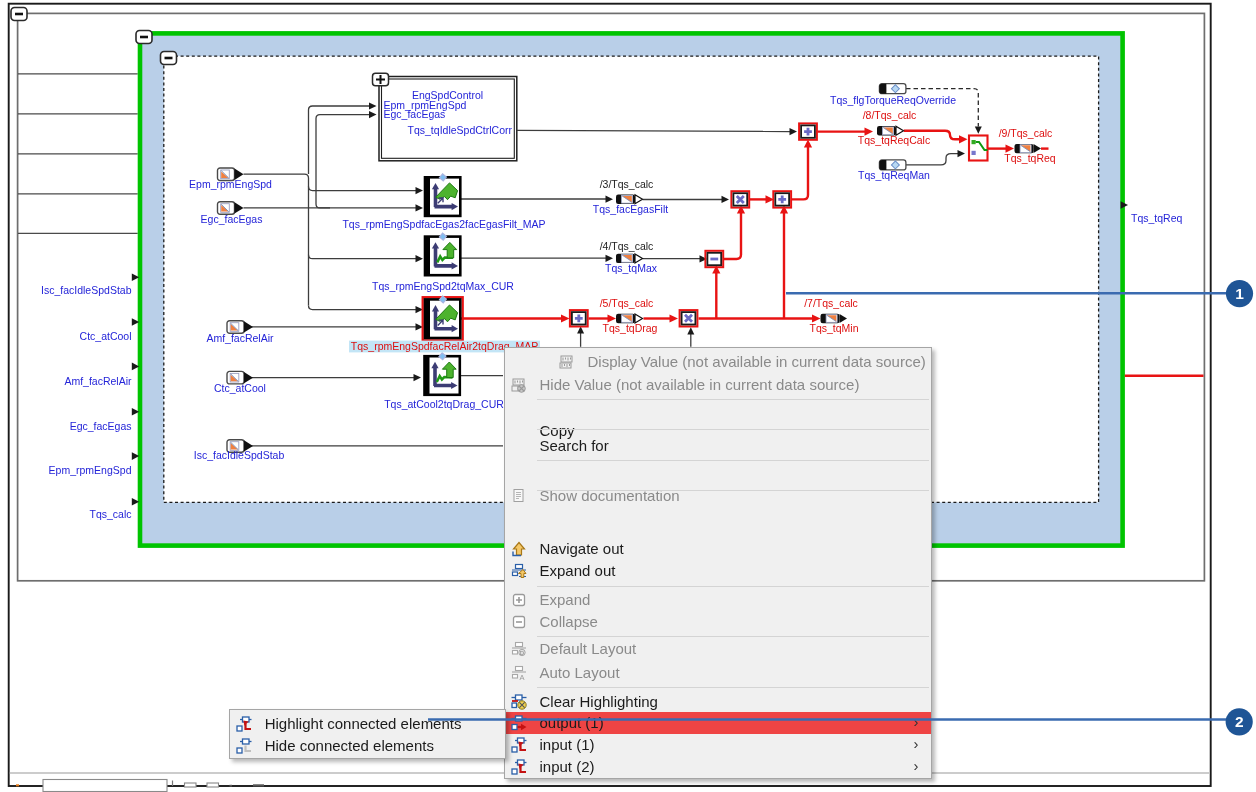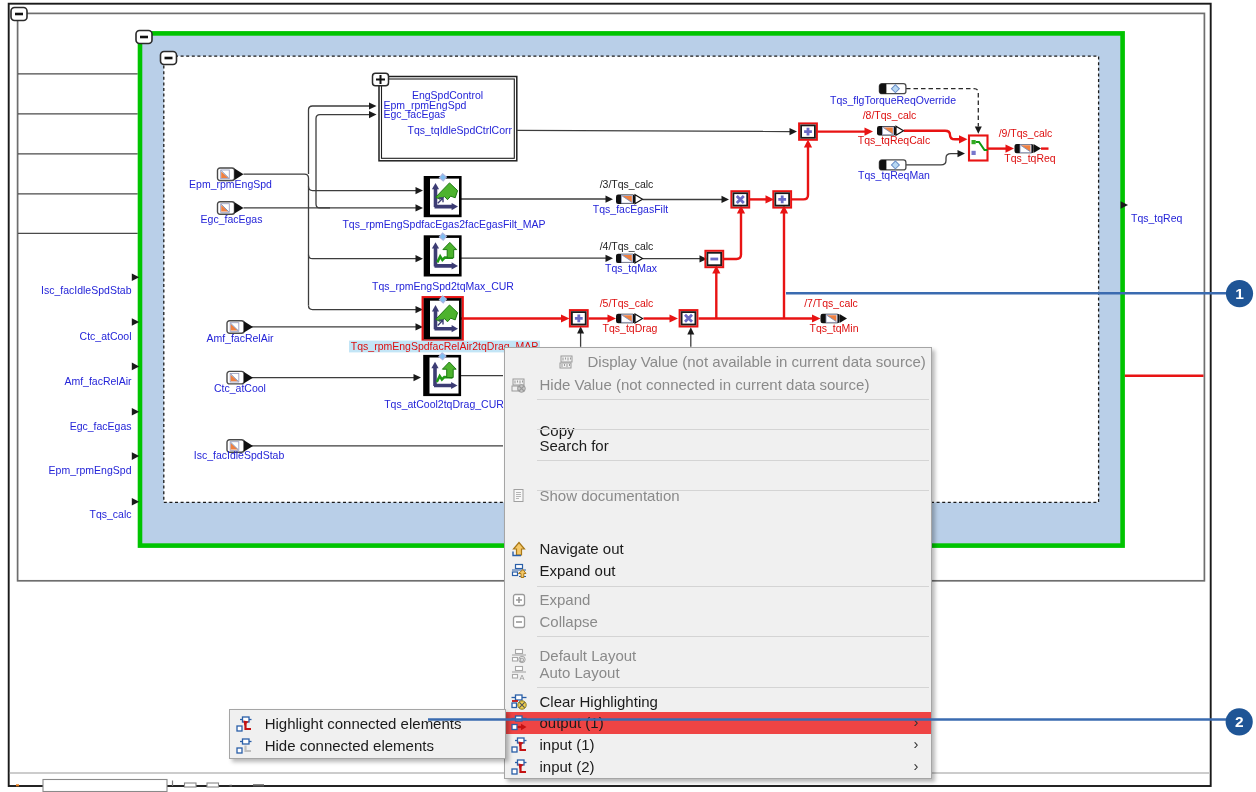--- a/index.html
+++ b/index.html
@@ -310,21 +310,21 @@
         <span class="txt">Display Value (not available in current data source)</span>
       </div>
   <div class="mi dis" style="top:25.5px;">
         <svg class="ic" viewBox="0 0 16 16">
           <rect x="2" y="2" width="11" height="6" fill="none" stroke="#9a9a9a"></rect>
           <path d="M4 3.5 v3 M6.5 3.5 v2 M9 3.5 v3 M11.5 3.5 v2" stroke="#9a9a9a" stroke-width="1"></path>
           <rect x="1" y="9" width="6" height="5" fill="none" stroke="#9a9a9a"></rect>
           <circle cx="10.5" cy="11.5" r="3.8" fill="#c8c8c8" stroke="#9a9a9a"></circle>
           <path d="M8 9 l5 5 M13 9 l-5 5" stroke="#9a9a9a" stroke-width="1.1"></path>
         </svg>
-        <span class="txt">Hide Value (not connected in current data source)</span>
+        <span class="txt">Hide Value (not available in current data source)</span>
       </div>
   <div class="sep" style="top:50.5px;"></div>
   <div class="mi" style="top:72px;">
         <span class="txt">Copy</span>
       </div>
   <div class="sep" style="top:81px;"></div>
   <div class="mi" style="top:86.5px;">
         <span class="txt">Search for</span>
       </div>
   <div class="sep" style="top:111.5px;"></div>
@@ -363,21 +363,21 @@
         <span class="txt">Expand</span>
       </div>
   <div class="mi dis" style="top:262.5px;">
         <svg class="ic" viewBox="0 0 16 16">
           <rect x="2.5" y="2.5" width="11" height="11" rx="2" fill="#fff" stroke="#9a9a9a" stroke-width="1.3"></rect>
           <path d="M5 8 h6" stroke="#9a9a9a" stroke-width="1.6"></path>
         </svg>
         <span class="txt">Collapse</span>
       </div>
   <div class="sep" style="top:288px;"></div>
-  <div class="mi dis" style="top:297px;">
+  <div class="mi dis" style="top:290px;">
         <svg class="ic" viewBox="0 0 16 16">
           <g stroke="#a8a8a8" fill="#fff" stroke-width="1.1">
             <rect x="4.5" y="1.5" width="7" height="4"></rect>
             <rect x="1.5" y="9.5" width="5" height="3.5"></rect>
             <path d="M1 7 h14" fill="none"></path>
           </g>
           <circle cx="11" cy="11.5" r="3.2" fill="#e0e0e0" stroke="#a8a8a8"></circle>
           <text x="11" y="14" font-size="6" fill="#888" text-anchor="middle">D</text>
         </svg>
         <span class="txt">Default Layout</span>

